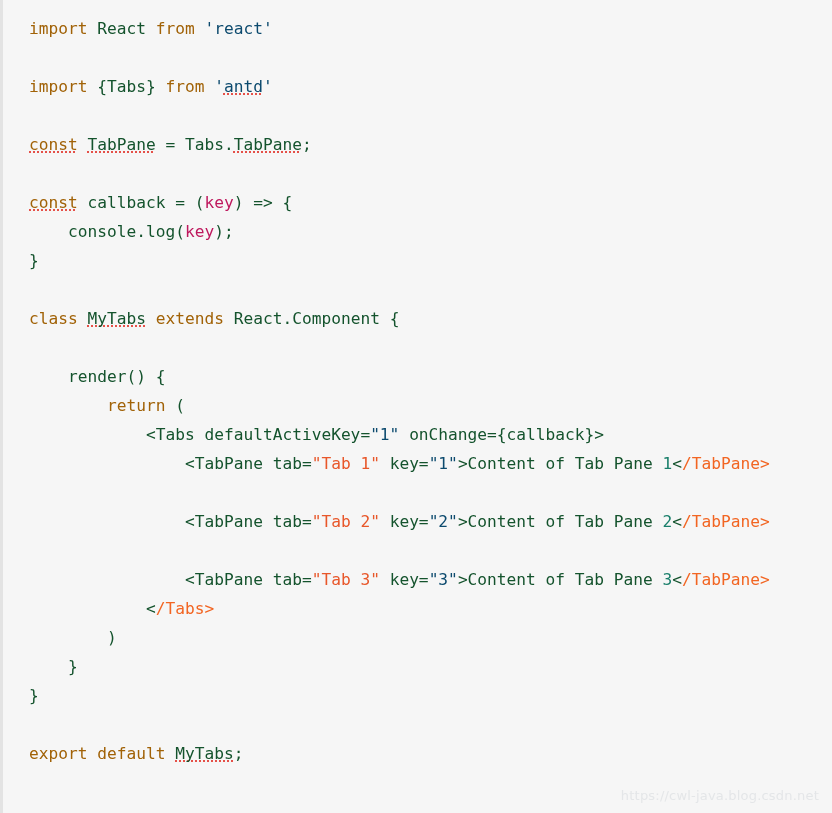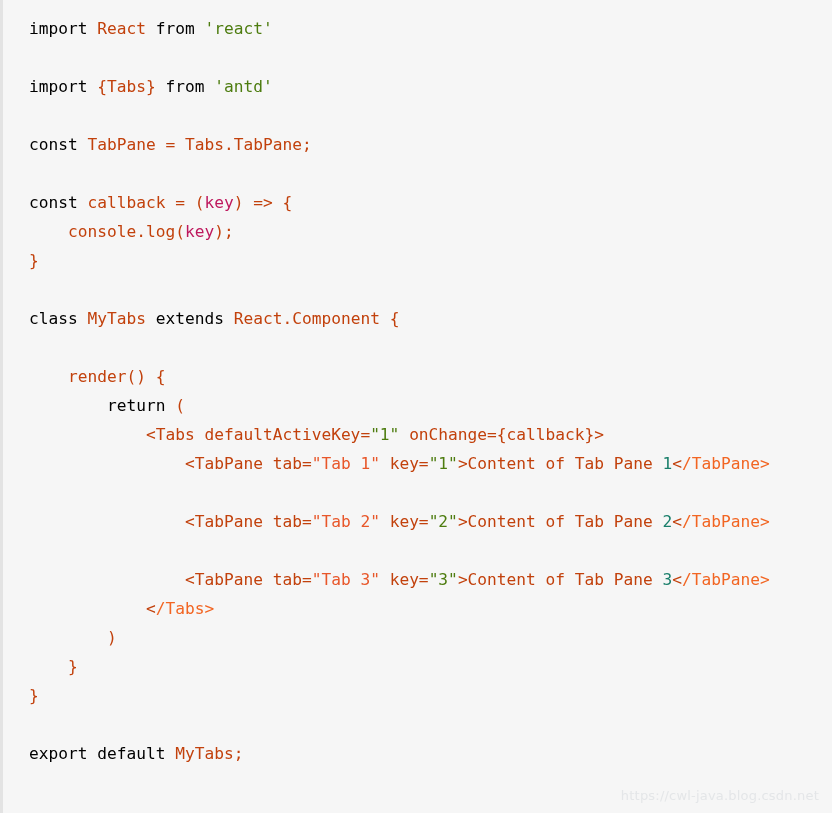--- a/index.html
+++ b/index.html
@@ -35,35 +35,36 @@
   .code-line {
     display: block;
     min-height: 29px;
     padding-left: 26px;
     white-space: pre-wrap;
   }
   .code-line.blank {
     height: 29px;
   }
   
-  .tok-kw      { color: #000000; text-align: right; }
-  .tok-plain   { color: #c2410c; }
-  .tok-str     { color: #4d7c0f; }
+  .tok-kw      { color: #a16207; text-align: right; }
+  .tok-plain   { color: #14532d; }
+  .tok-str     { color: #0c4a6e; }
   .tok-str2    { color: #e8572a; }
   .tok-param   { color: #be185d; }
   .tok-tagclose{ color: #f26522; }
   .tok-num     { color: #1a7f6b; }
   
   .sq-wavy {
     text-decoration-color: #e02b20;
     text-decoration-style: wavy;
     text-decoration-skip-ink: none;
     text-underline-offset: 2px;
   }
   .sq-dot {
+    text-decoration: underline;
     text-decoration-color: #e02b20;
     text-decoration-style: dotted;
     text-decoration-skip-ink: none;
     text-underline-offset: 2px;
   }
   .watermark {
     position: absolute;
     right: 13px;
     bottom: 10px;
     font-family: "DejaVu Sans", "Liberation Sans", sans-serif;

